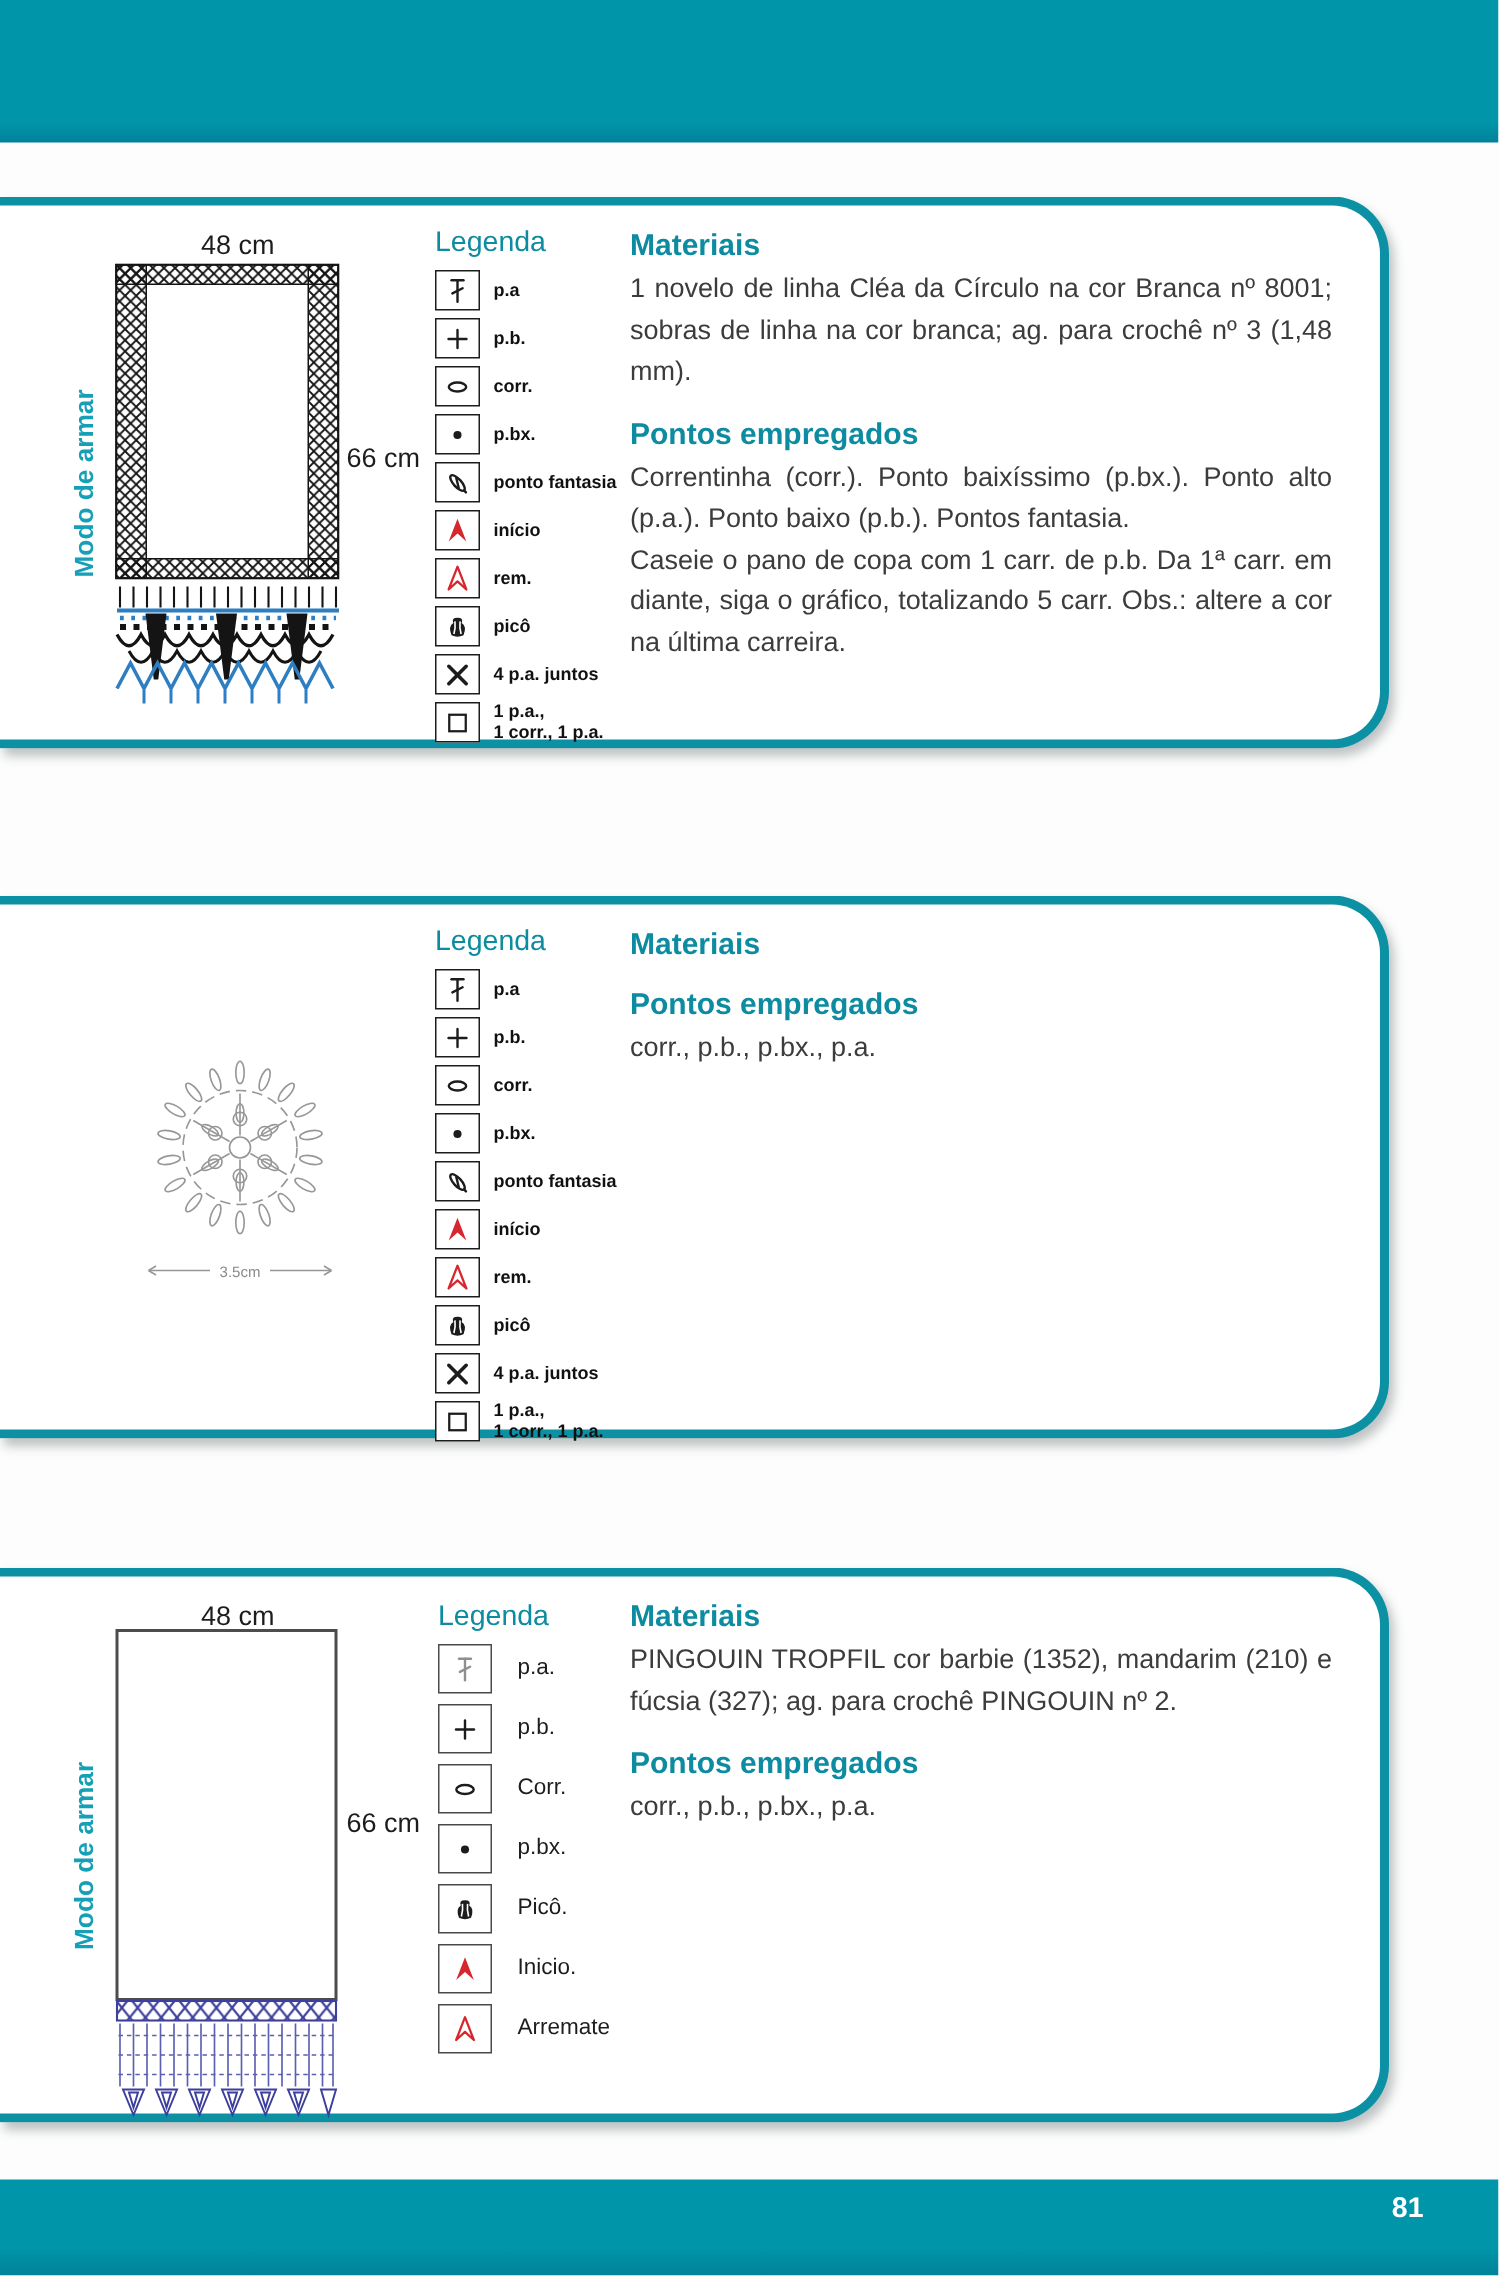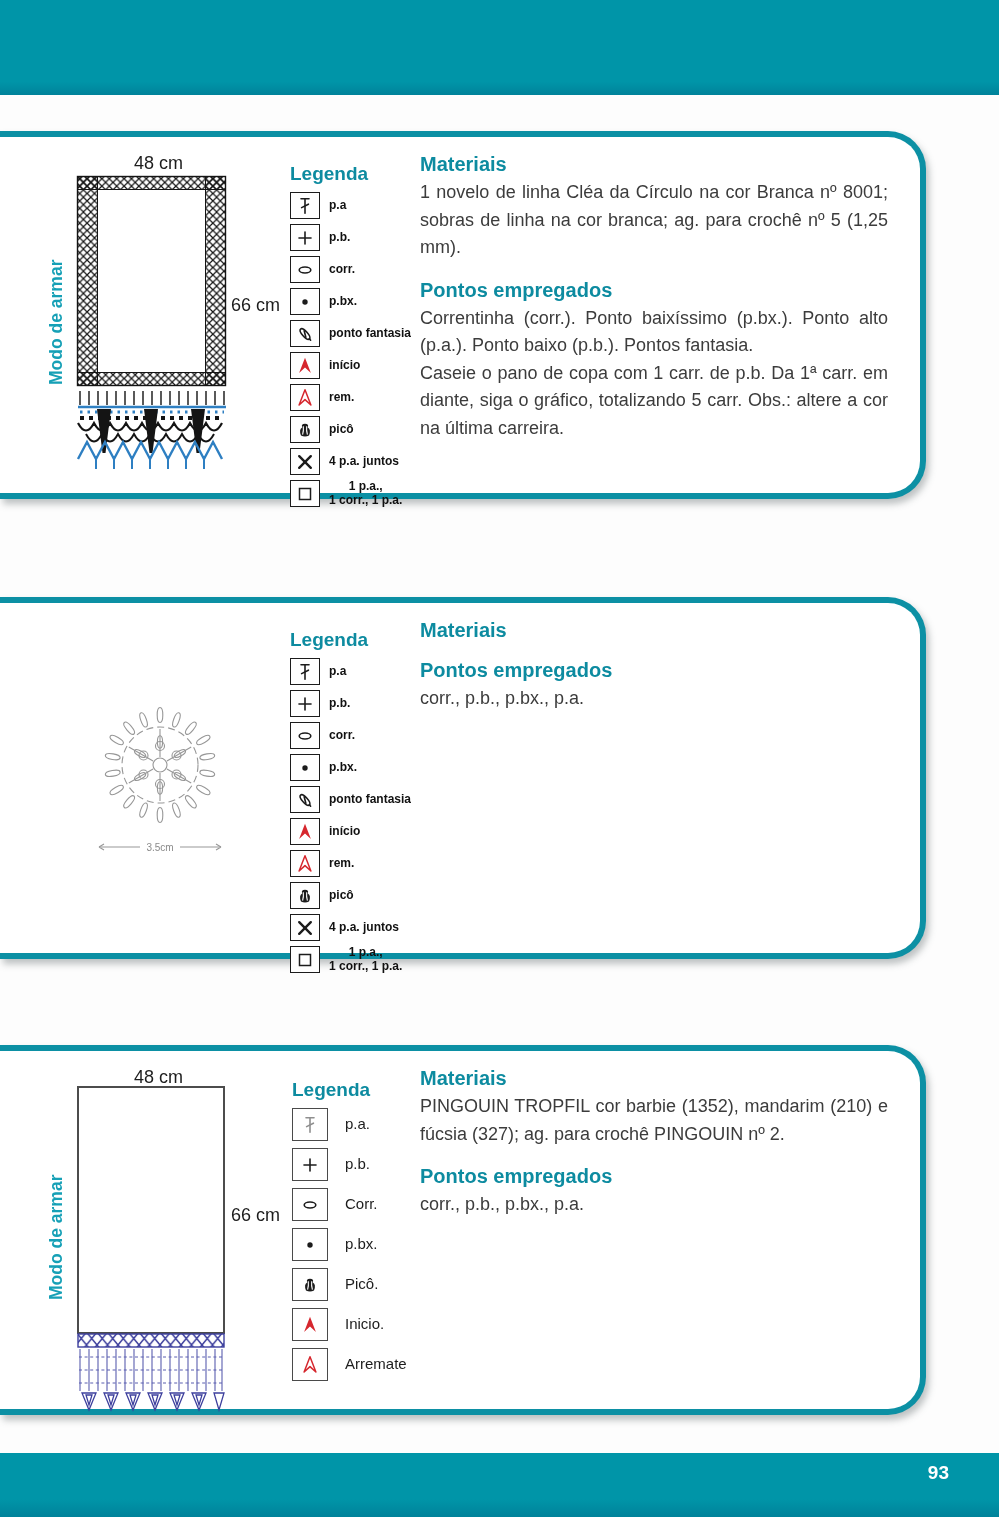--- a/index.html
+++ b/index.html
@@ -24,22 +24,22 @@
   .modo{position:absolute;left:46px;width:24px;writing-mode:vertical-rl;transform:rotate(180deg);
         color:#16a0b6;font-weight:bold;font-size:17.5px;text-align:center;}
   #panel1 .modo{top:106px;height:158px;}
   #panel3 .modo{top:102px;height:168px;}
 
   .dim{position:absolute;font-size:18px;color:#1d1d1d;}
   .diagram{position:absolute;}
 
   
   .legend{position:absolute;left:290px;top:14px;}
-  .legend-title{color:#0d8ba0;font-weight:bold;font-size:19px;margin-bottom:7px;margin-top:12px;}
-  .lrow{display:flex;align-items:center;margin-bottom:5px;text-align:center;}
+  .legend-title{color:#0d8ba0;font-weight:normal;font-size:19px;margin-bottom:7px;}
+  .lrow{display:flex;align-items:center;margin-bottom:5px;}
   .licon{width:28px;height:25px;border:1.6px solid #1c1c1c;background:#fff;
          display:flex;align-items:center;justify-content:center;flex:0 0 auto;}
   .licon svg{width:20px;height:20px;display:block;}
   .llabel{font-size:12px;font-weight:bold;color:#111;margin-left:9px;white-space:pre-line;line-height:1.12;}
   
   #panel3 .lrow{margin-bottom:7px;}
   #panel3 .licon{width:34px;height:31px;border-color:#4a4a4a;}
   #panel3 .llabel{font-size:15px;font-weight:normal;margin-left:17px;color:#1d1d1d;}
 
   .c-ink{color:#1c1c1c;} .c-red{color:#d6272e;} .c-gray{color:#8f8f8f;}
@@ -217,21 +217,21 @@
             <use href="#sym-sq"></use>
           </svg>
         </span>
         <span class="llabel">1 p.a.,
 1 corr., 1 p.a.</span>
       </div>
   </div>
 
   <div class="text-col">
     <h3>Materiais</h3>
-    <p>1 novelo de linha Cléa da Círculo na cor Branca nº 8001; sobras de linha na cor branca; ag. para crochê nº 5 (1,25 mm).</p>
+    <p>1 novelo de linha Cléa da Círculo na cor Branca nº 8001; sobras de linha na cor branca; ag. para crochê nº 3 (1,48 mm).</p>
     <h3>Pontos empregados</h3>
     <p>Correntinha (corr.). Ponto baixíssimo (p.bx.). Ponto alto (p.a.). Ponto baixo (p.b.). Pontos fantasia.</p>
     <p>Caseie o pano de copa com 1 carr. de p.b. Da 1ª carr. em diante, siga o gráfico, totalizando 5 carr. Obs.: altere a cor na última carreira.</p>
   </div>
 </section>
 
 <section class="panel" id="panel2">
   <svg class="diagram" style="left:85px;top:92px;" width="150" height="162" viewBox="0 0 150 162">
     <g stroke="#979797" stroke-width="1.1" fill="none">
       <circle cx="75" cy="70" r="7"></circle>
@@ -476,14 +476,14 @@
 
   <div class="text-col">
     <h3>Materiais</h3>
     <p>PINGOUIN TROPFIL cor barbie (1352), mandarim (210) e fúcsia (327); ag. para crochê PINGOUIN nº 2.</p>
     <h3>Pontos empregados</h3>
     <p>corr., p.b., p.bx., p.a.</p>
   </div>
 </section>
 
 <div class="footer">
-  <span class="pageno">93</span>
+  <span class="pageno">81</span>
 </div>
 
 </body></html>

